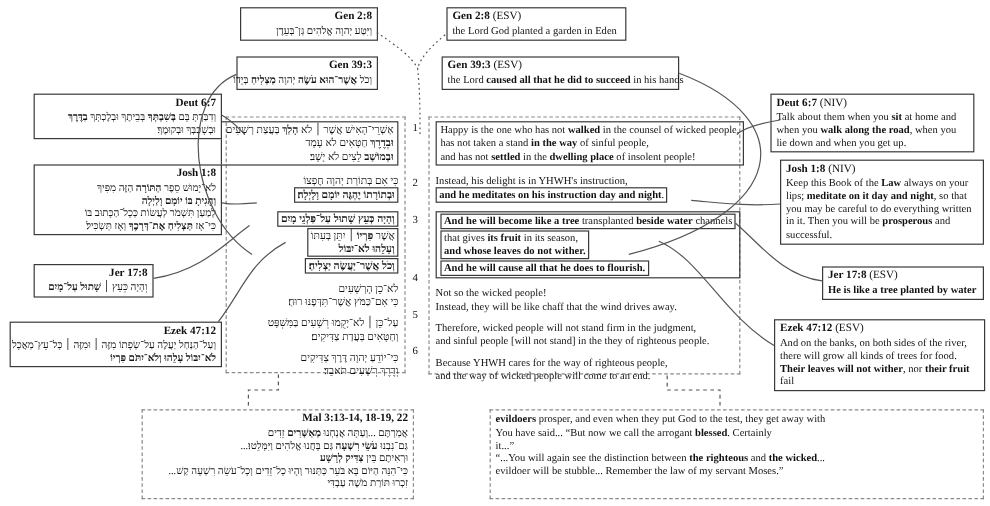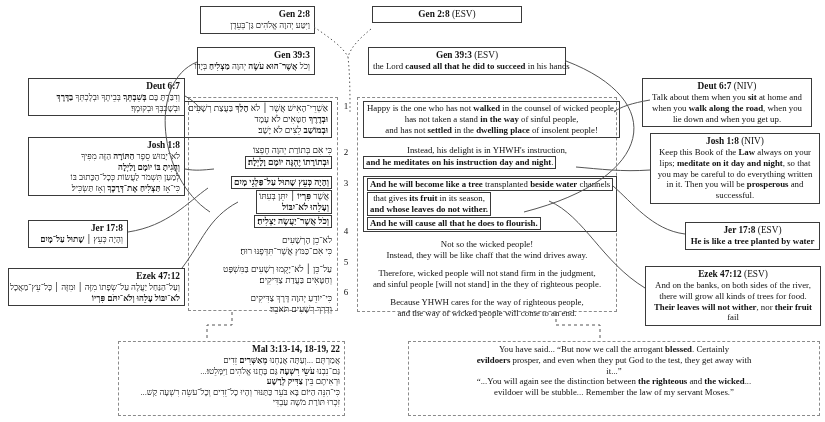--- a/index.html
+++ b/index.html
@@ -14,21 +14,21 @@
   svg.wires{position:absolute;left:0;top:0;z-index:5;pointer-events:none;}
   .cn{stroke:var(--line_color);fill:none;stroke-width:1;}
   .dot{stroke-dasharray:1.5,2.6;}
   .dsh{stroke-dasharray:3,3;}
 
   .box{position:absolute;border:1px solid var(--border_solid);background:#fff;
        box-sizing:border-box;padding:2px 4px;font-size:8.8px;line-height:10.8px;z-index:2;}
   .t{font-size:9.3px;line-height:11px;}
   .heb{direction:rtl;text-align:right;font-size:8.5px;line-height:10.6px;}
   .heb .t{direction:rtl;text-align:right;}
-  .eng{direction:ltr;text-align:center;}
+  .eng{direction:ltr;text-align:left;}
 
   .col{position:absolute;border:1px dashed var(--border_dashed);background:transparent;
        box-sizing:border-box;padding:3px 5px;z-index:1;font-size:8.8px;line-height:11px;}
   .hl{direction:rtl;text-align:right;white-space:nowrap;}
   .el{white-space:nowrap;}
   .grp{border:1px solid var(--border_solid);width:fit-content;padding:1px 3px;box-sizing:border-box;}
   .grp.rtl{margin-left:auto;}
   .lb{border:1px solid var(--border_solid);width:fit-content;padding:0 2px;}
   .lb.rtl{margin-left:auto;}
   .grp2{border:1px solid var(--border_solid);width:fit-content;padding:0 2px;margin-top:1px;}
@@ -63,20 +63,21 @@
     <path class="cn dsh" d="M 232,312 L 232,325 L 207,325 L 207,340"></path>
     <path class="cn dsh" d="M 556,313 L 556,325 L 600,325 L 600,340"></path>
   </svg>
 
   <div class="box heb" style="left:200px;top:6px;width:115px;">
     <div class="t"><b>Gen 2:8</b></div>
     <div class="hl">וַיִּטַּע יְהוָה אֱלֹהִים גַּן־בְּעֵדֶן</div>
   </div>
   <div class="box eng" style="left:372px;top:6px;width:150px;">
     <div class="t"><b>Gen 2:8</b> (ESV)</div>
+    <div class="el">the Lord God planted a garden in Eden</div>
   </div>
   <div class="box heb" style="left:197px;top:47px;width:118px;">
     <div class="t"><b>Gen 39:3</b></div>
     <div class="hl">וְכֹל <b>אֲשֶׁר־הוּא עֹשֶׂה</b> יְהוָה <b>מַצְלִיחַ</b> בְּיָדוֹ</div>
   </div>
   <div class="box eng" style="left:368px;top:47px;width:198px;">
     <div class="t"><b>Gen 39:3</b> (ESV)</div>
     <div class="el">the Lord <b>caused all that he did to succeed</b> in his hands</div>
   </div>
 
@@ -192,20 +193,20 @@
 
   <div class="box mal heb" style="left:118px;top:341px;width:227px;height:75px;">
     <div class="t"><b>Mal 3:13-14, 18-19, 22</b></div>
     <div class="hl">אֲמַרְתֶּם ...וְעַתָּה אֲנַחְנוּ <b>מְאַשְּׁרִים</b> זֵדִים</div>
     <div class="hl">גַּם־נִבְנוּ <b>עֹשֵׂי רִשְׁעָה</b> גַּם בָּחֲנוּ אֱלֹהִים וַיִּמָּלֵטוּ׃...</div>
     <div class="hl">וּרְאִיתֶם בֵּין <b>צַדִּיק לְרָשָׁע</b></div>
     <div class="hl">כִּי־הִנֵּה הַיּוֹם בָּא בֹּעֵר כַּתַּנּוּר וְהָיוּ כָל־זֵדִים וְכָל־עֹשֵׂה רִשְׁעָה קַשׁ...</div>
     <div class="hl">זִכְרוּ תּוֹרַת מֹשֶׁה עַבְדִּי</div>
   </div>
   <div class="box mal eng" style="left:408px;top:341px;width:412px;height:75px;">
+    <div class="el"><b>evildoers</b> prosper, and even when they put God to the test, they get away with</div>
     <div class="el">You have said... “But now we call the arrogant <b>blessed</b>. Certainly</div>
-    <div class="el"><b>evildoers</b> prosper, and even when they put God to the test, they get away with</div>
     <div class="el">it...”</div>
     <div class="el">“...You will again see the distinction between <b>the righteous</b> and <b>the wicked</b>...</div>
     <div class="el">evildoer will be stubble... Remember the law of my servant Moses.”</div>
   </div>
 
 </div>
 
 </body></html>

